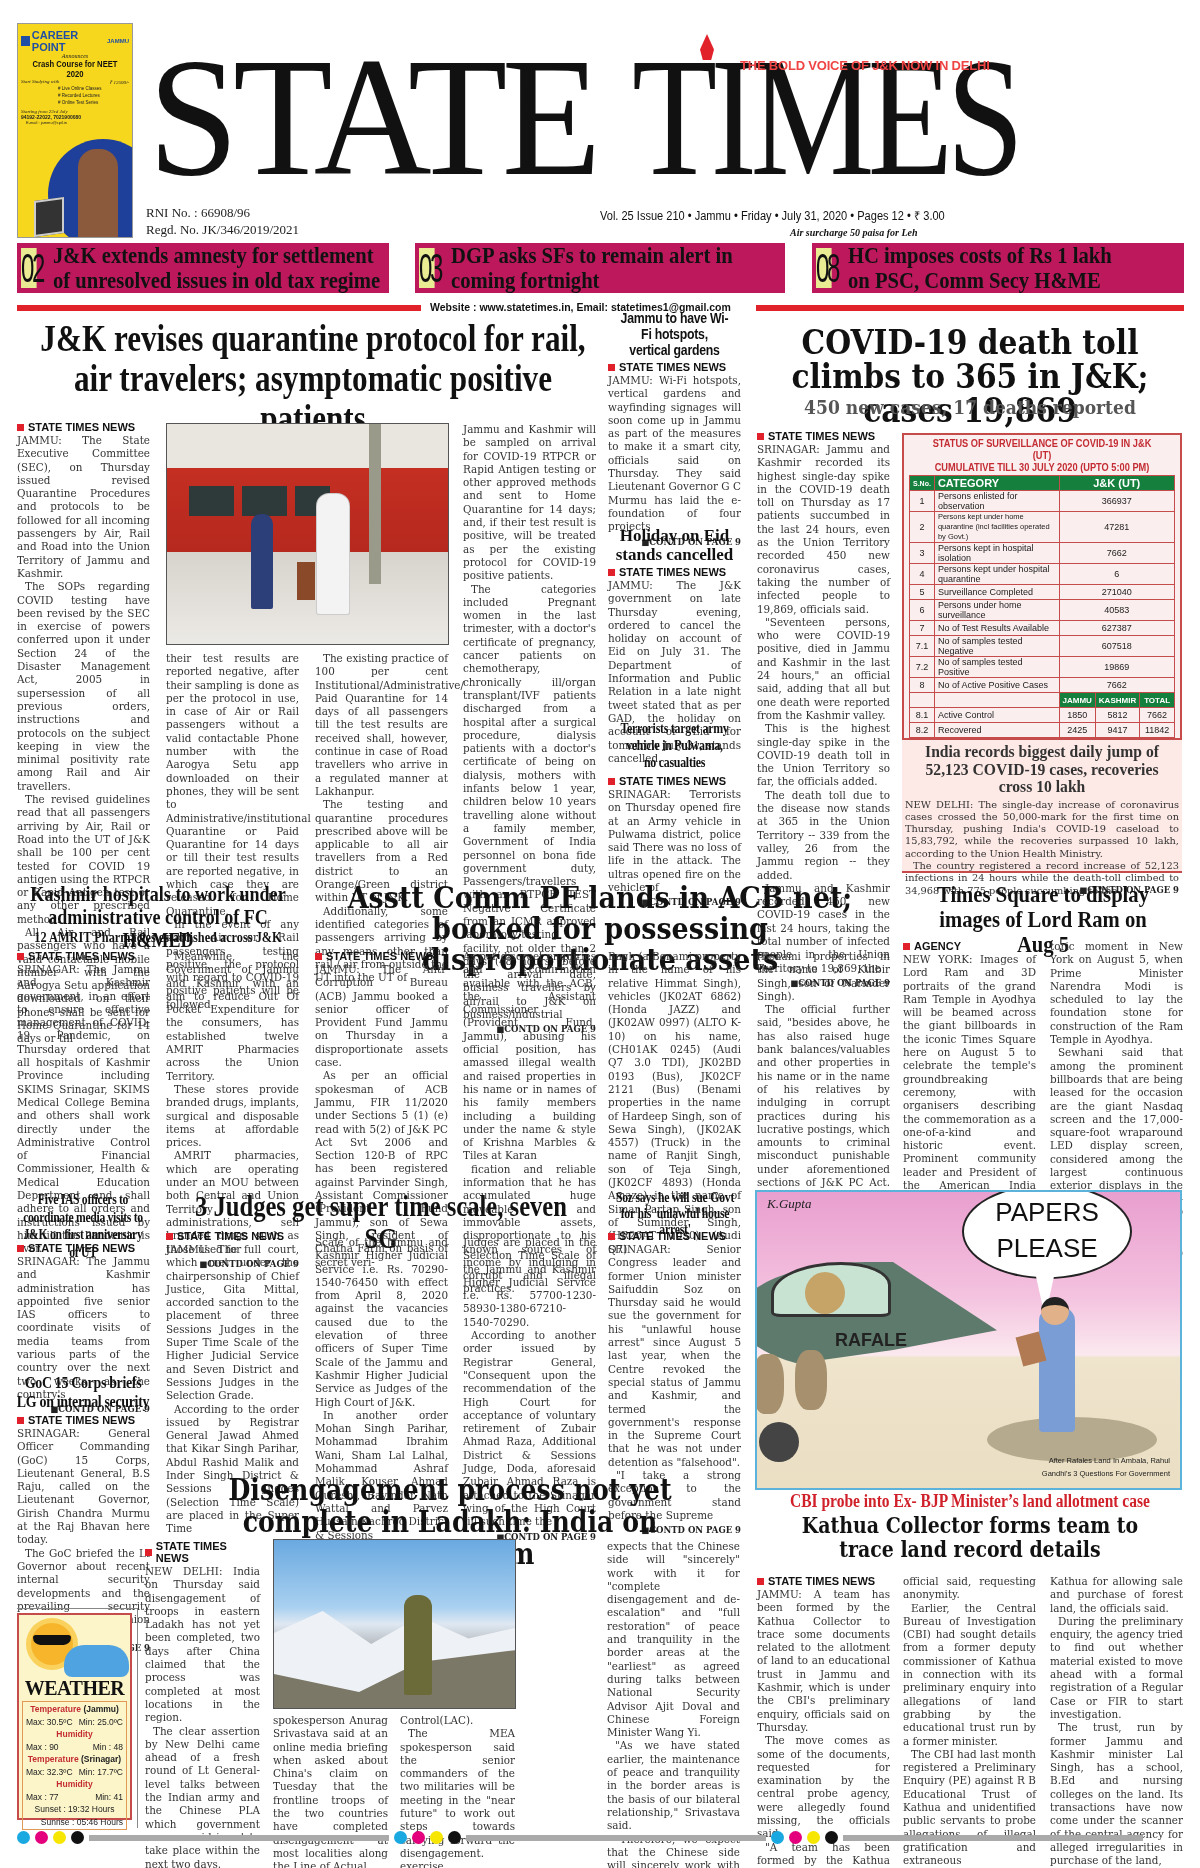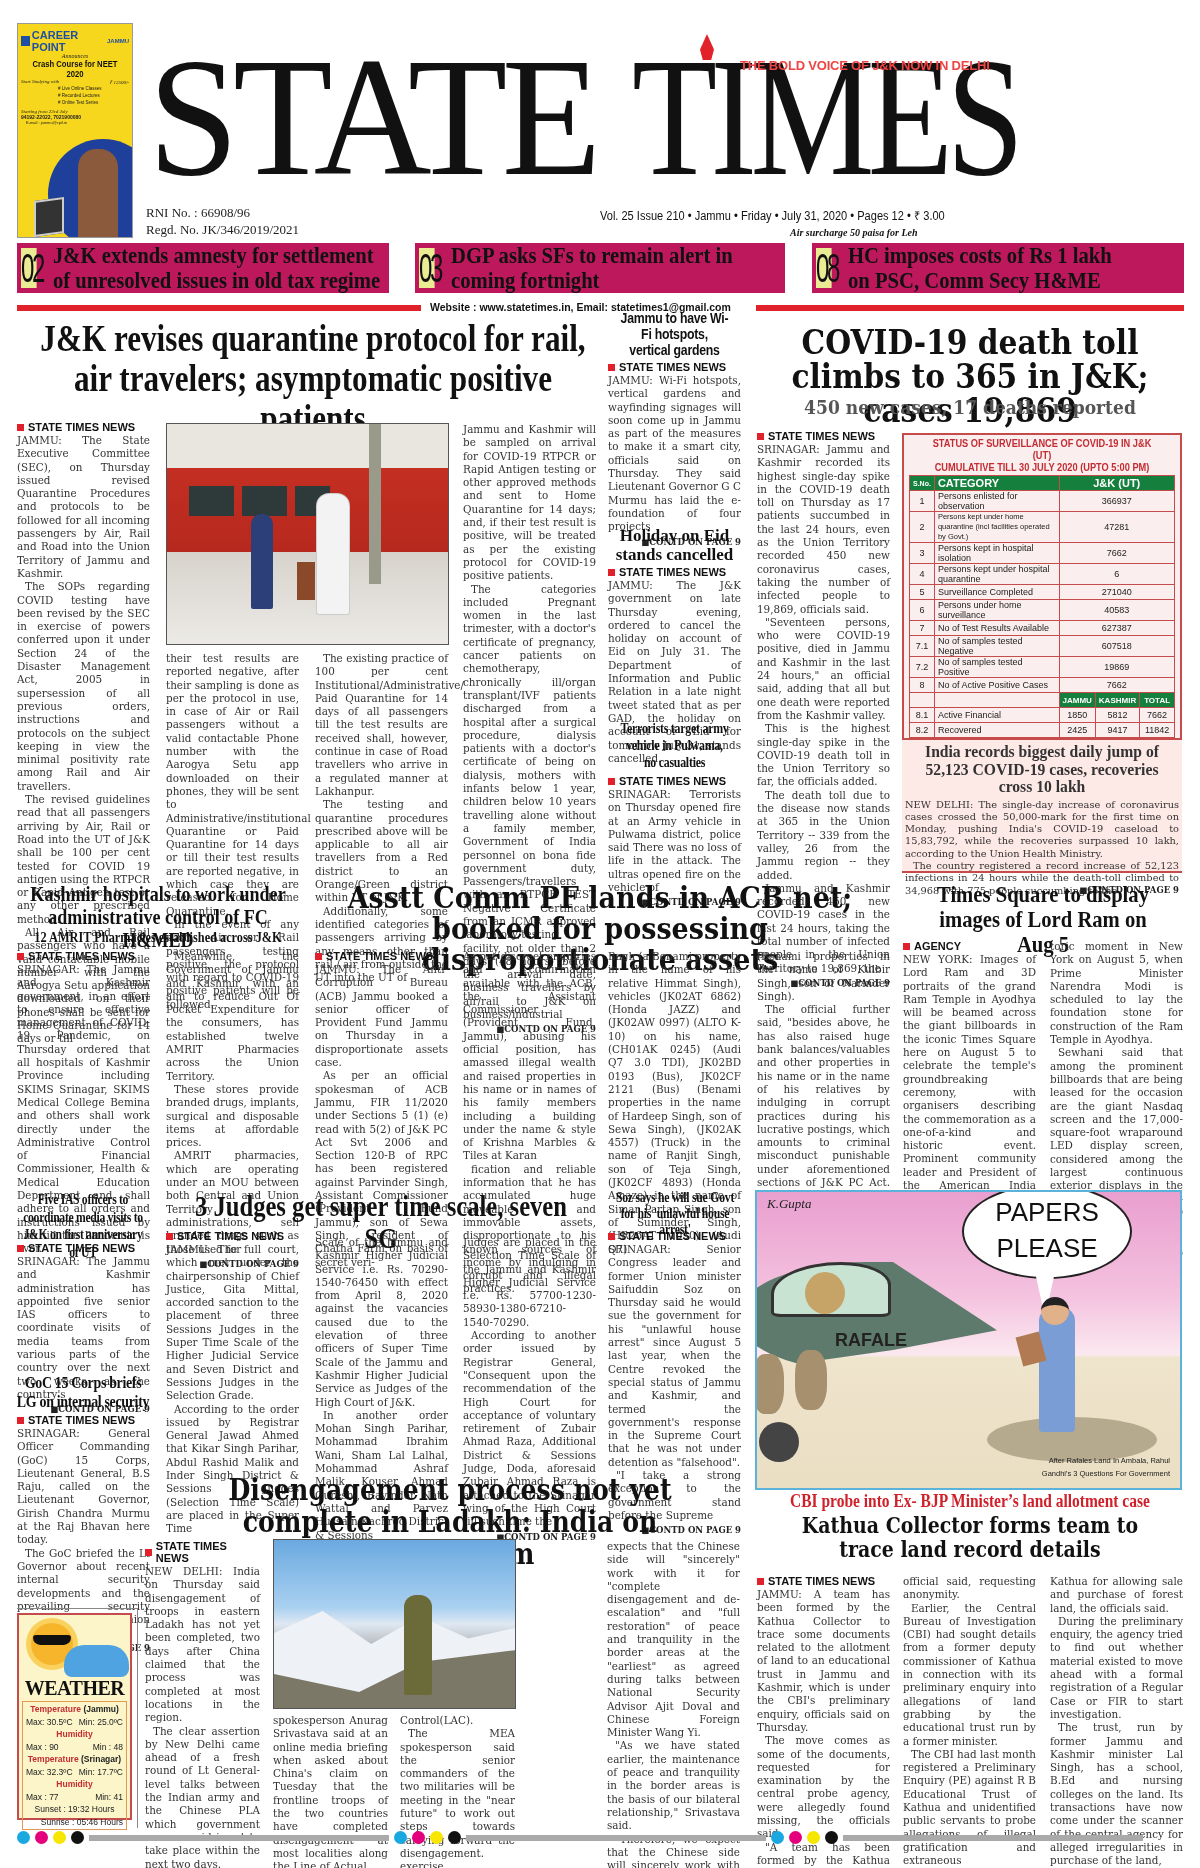--- a/index.html
+++ b/index.html
@@ -236,21 +236,21 @@
       <td style="background:#fbeeee;border-right:1px solid #c64b4b"></td>
       <td style="background:#fbeeee"></td>
       <td style="text-align:center;font-size:8px">JAMMU</td>
       <td style="text-align:center;font-size:8px">KASHMIR</td>
       <td style="text-align:center;font-size:8px">TOTAL</td>
     </tr>
     </tbody>
       <tbody id="cov-split">
         <tr>
           <td style="text-align:center">8.1</td>
-          <td>Active Financial</td>
+          <td>Active Control</td>
           <td style="text-align:center">1850</td>
           <td style="text-align:center">5812</td>
           <td style="text-align:center">7662</td>
         </tr>
         <tr>
           <td style="text-align:center">8.2</td>
           <td>Recovered</td>
           <td style="text-align:center">2425</td>
           <td style="text-align:center">9417</td>
           <td style="text-align:center">11842</td>
@@ -271,21 +271,21 @@
       <td style="color:#c32c33;font-weight:bold;font-style:italic;text-align:center;font-size:10px">15568</td>
       <td style="color:#c32c33;font-weight:bold;font-style:italic;text-align:center;font-size:10px">19869</td>
     </tr>
   </tbody>
     </table>
 </div>
 
 <div class="abs" style="left:902px;top:738px;width:280px;height:135px;background:#fde9e6;border-top:2px solid #c64b4b;border-bottom:2px solid #c64b4b;padding:3px 3px">
   <div class="hl" style="font-size:17px;line-height:17.5px;color:#333;font-family:'Liberation Serif',serif;transform:scaleX(.92)">India records biggest daily jump of 52,123 COVID-19 cases, recoveries cross 10 lakh</div>
   <div class="body" style="font-size:9.8px;line-height:12.3px;margin-top:3px">
-    <p>NEW DELHI: The single-day increase of coronavirus cases crossed the 50,000-mark for the first time on Monday, pushing India's COVID-19 caseload to 15,83,792, while the recoveries surpassed 10 lakh, according to the Union Health Ministry.</p>
+    <p>NEW DELHI: The single-day increase of coronavirus cases crossed the 50,000-mark for the first time on Thursday, pushing India's COVID-19 caseload to 15,83,792, while the recoveries surpassed 10 lakh, according to the Union Health Ministry.</p>
     <p>The country registered a record increase of 52,123 infections in 24 hours while the death-toll climbed to 34,968 with 775 people succumbing to the</p>
   </div>
   <div class="contd" style="margin-top:-12px">CONTD ON PAGE 9</div>
 </div>
 
 <div class="abs hl" style="left:0;top:882px;width:316px;font-size:22px;line-height:23px;transform:scaleX(.82)">Kashmir hospitals to work under administrative control of FC H&amp;MED</div>
 <div class="abs hl" style="left:-10px;top:930px;width:336px;font-size:15px;transform:scaleX(.82)">12 AMRIT Pharmacies established across J&amp;K</div>
 <div class="col" style="left:17px;top:950px;width:133px">
   <div class="by">STATE TIMES NEWS</div>
   <div class="body">

